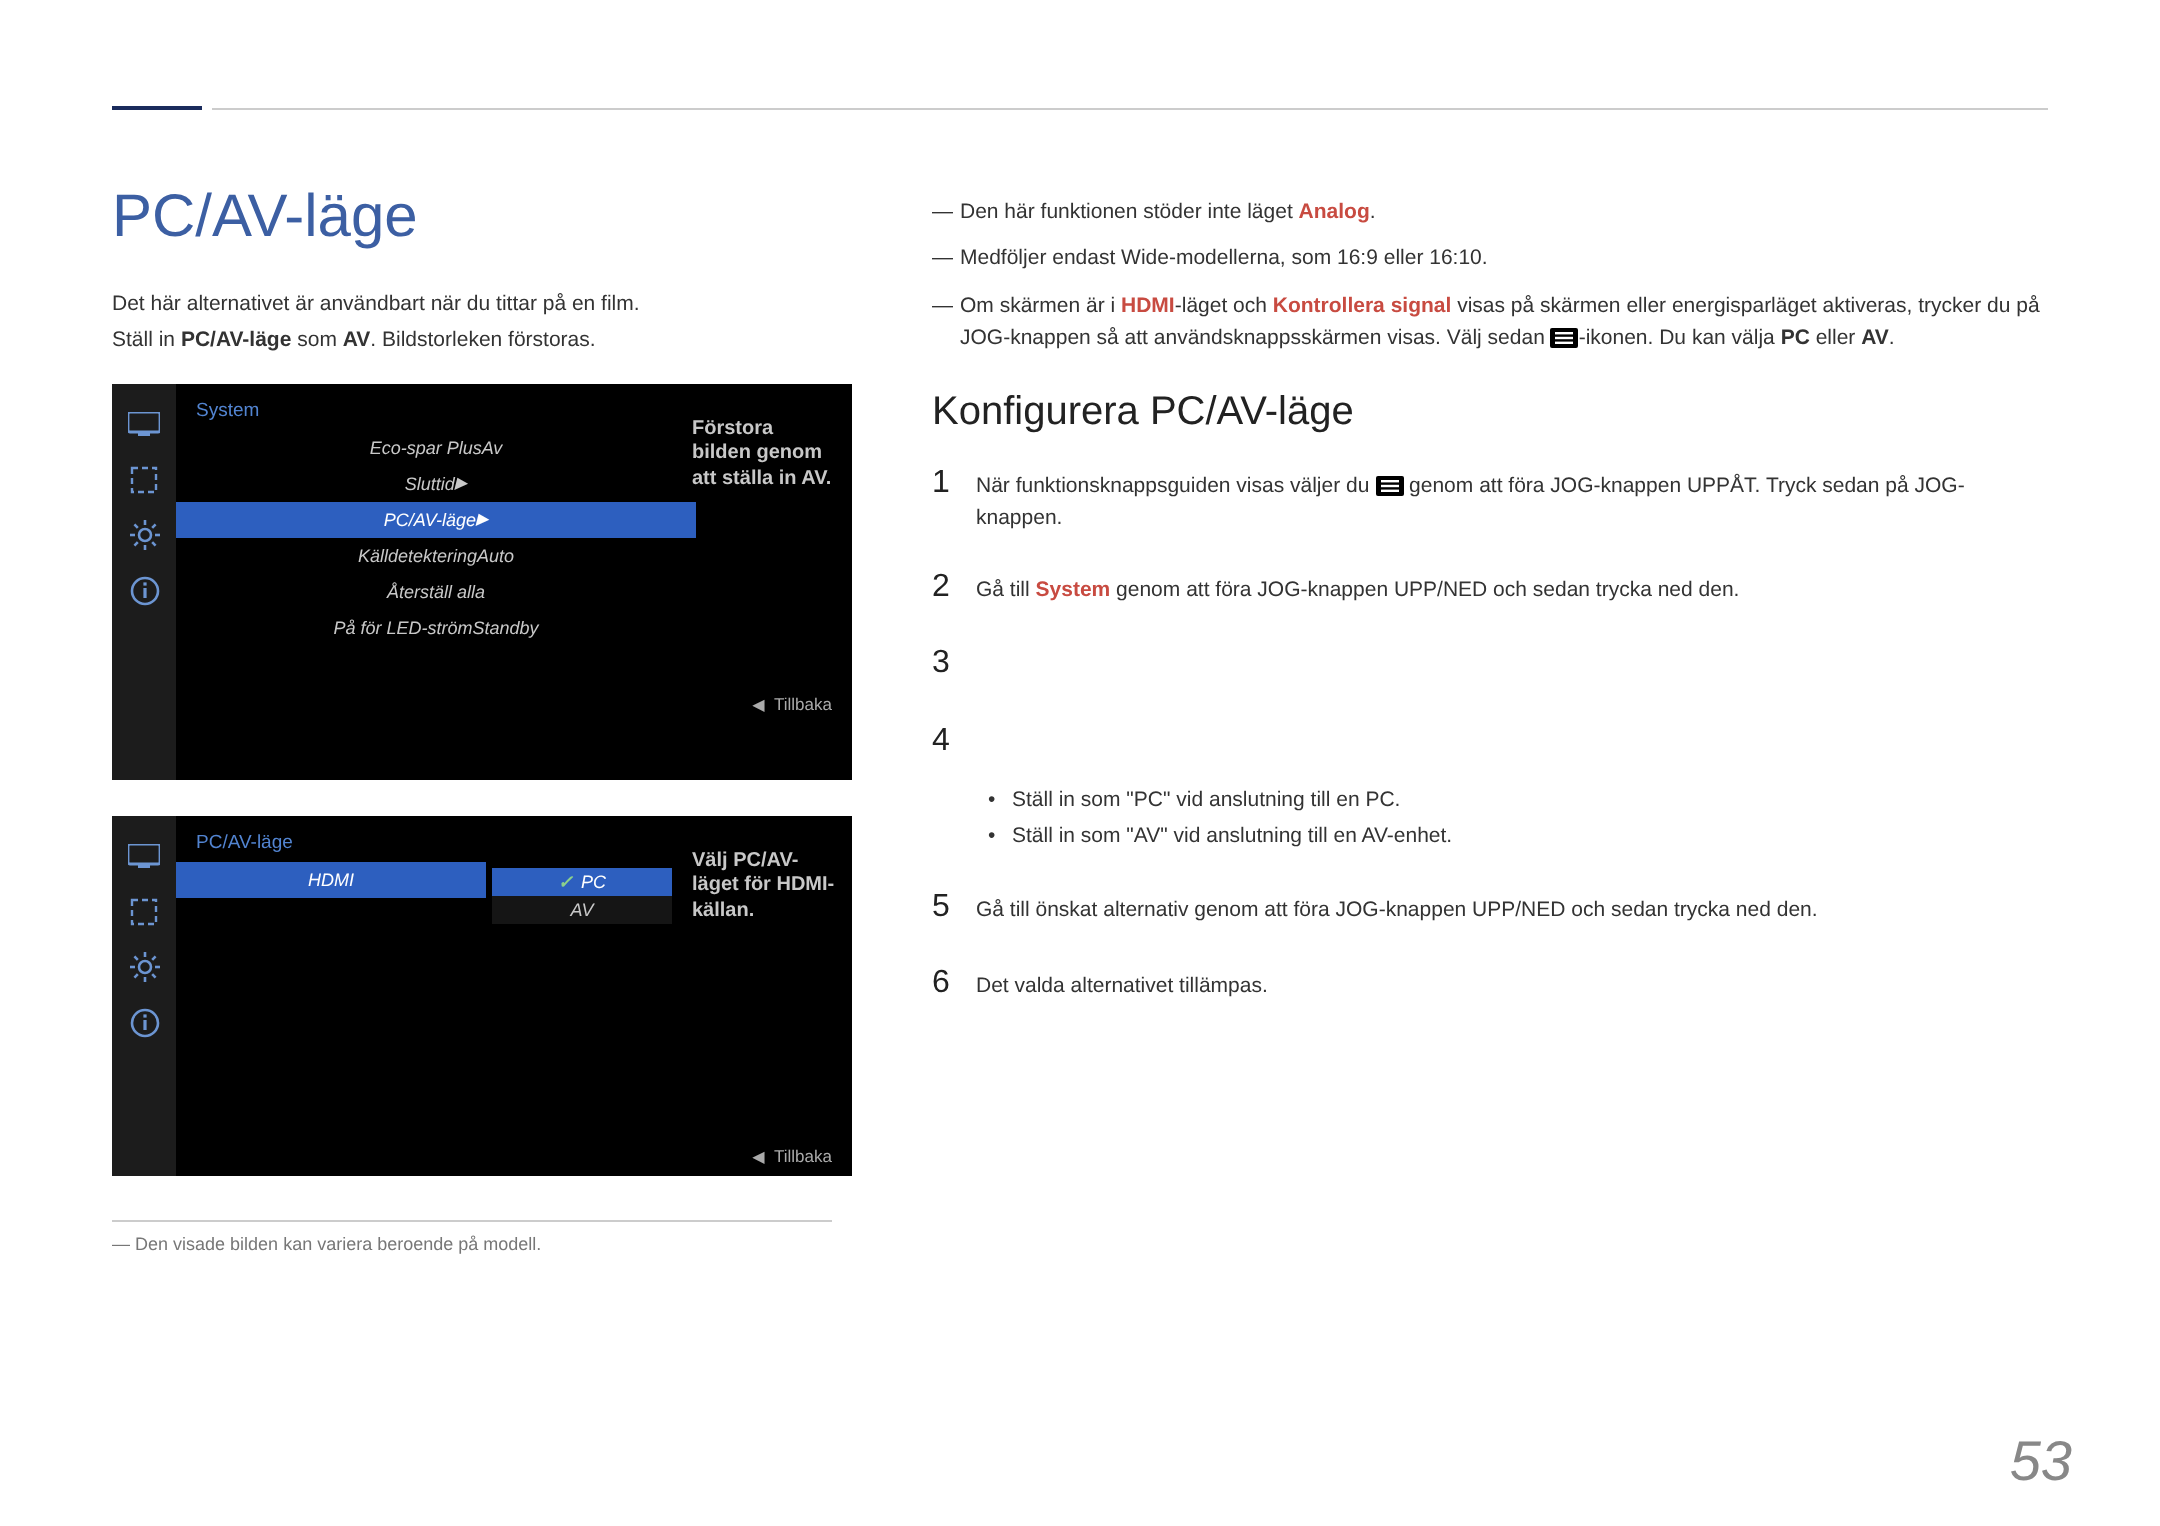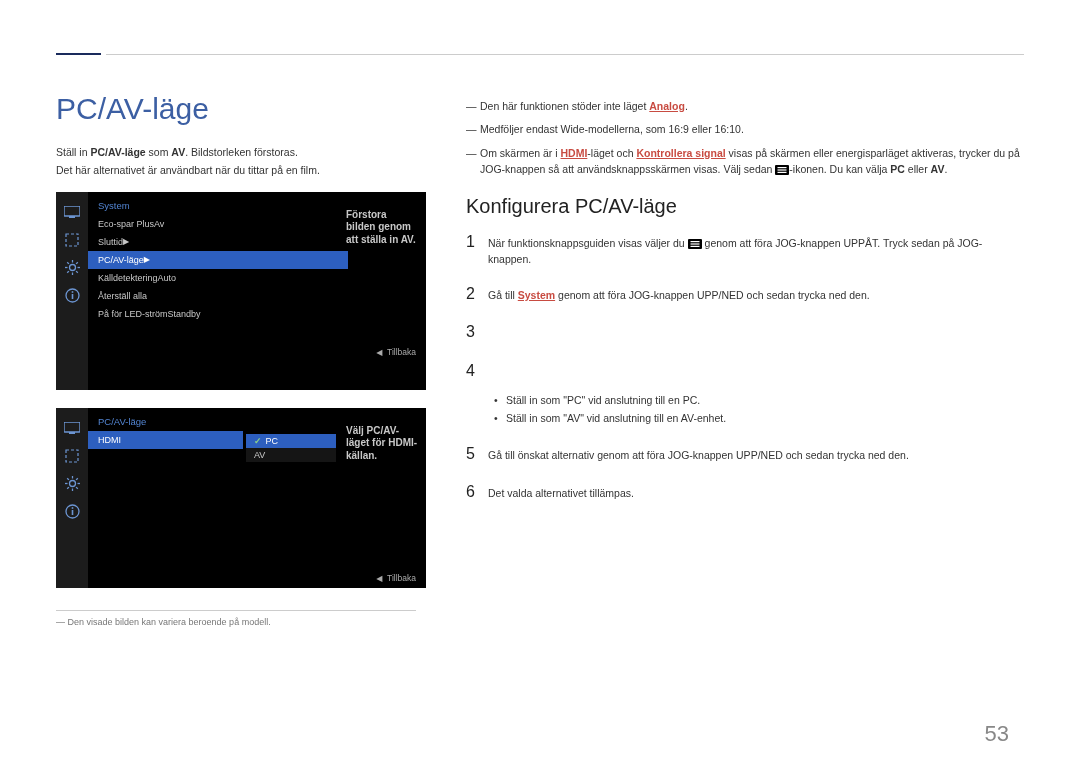--- a/index.html
+++ b/index.html
@@ -31,21 +31,21 @@
     font-weight: 400;
     font-size: 30px;
     margin-top: 44px;
     margin-bottom: 18px;
   }
   .cols { display: flex; }
   .left { width: 390px; }
   .right { flex: 1; padding-left: 20px; }
   p.body { font-size: 10.5px; line-height: 1.7; color: #333; }
   .bold { font-weight: 600; }
-  .red { color: #c84b41; font-weight: 600; text-decoration: underline; }
+  .red { color: #c84b41; font-weight: 600; }
   .osd {
     width: 370px;
     background: #000;
     color: #d0d0d0;
     font-size: 9px;
     position: relative;
     margin-top: 12px;
   }
   .osd .rail {
     position: absolute;
@@ -66,23 +66,24 @@
   .osd .mainarea {
     margin-left: 32px;
     min-height: 150px;
   }
   .osd .hdr {
     display:flex;
     padding: 8px 10px 2px 10px;
   }
   .osd .hdr .t { color:#5284d1; font-size:9.5px; }
   .osd .row {
-    display:flex; justify-content:flex-start;
+    display:flex; justify-content:center;
     padding: 4px 10px;
     color:#c8c8c8;
+    font-style:italic;
   }
   .osd .row.sel {
     background: #2d5fbf;
     color:#fff;
   }
   .osd .desc {
     position:absolute;
     top:17px; right:8px;
     width:72px;
     font-size:10px;
@@ -139,46 +140,47 @@
     padding-left:12px;
   }
   ul.bullets li:before {
     content: "•";
     position:absolute; left:0;
     color:#333;
   }
   .pageno {
     position:absolute;
     bottom: 16px;
-    right: 71px;
-    font-size: 22px;
+    right: 44px;
+    font-size: 28px;
     color: #888;
     font-weight:300;
+    font-style:italic;
   }
   .glyph-menu {
     display:inline-block;
     vertical-align:middle;
   }
   svg { display:block; }
   .tri { font-size: 8px; }
 </style>
 </head>
 <body>
 
 <div class="pagehead"></div>
 <div class="pagehr"></div>
 
 <div class="cols">
   <div class="left">
     <h1 class="title">PC/AV-läge</h1>
 
+    <p class="body">Det här alternativet är användbart när du tittar på en film.</p>
     <p class="body">
       <span>Ställ in </span><span class="bold">PC/AV-läge</span><span> som </span><span class="bold">AV</span><span>. Bildstorleken förstoras.</span>
     </p>
-    <p class="body">Det här alternativet är användbart när du tittar på en film.</p>
 
     <div class="osd" style="height:198px">
       <div class="rail">
         <div class="rail-ic">
             <svg width="16" height="12" viewBox="0 0 16 12">
               <rect x="0" y="0" width="16" height="10" rx="1" fill="none" stroke="#6c95d2" stroke-width="1.4"></rect>
               <rect x="5" y="10" width="6" height="2" fill="#6c95d2"></rect>
             </svg>
           </div>
         <div class="rail-ic">

